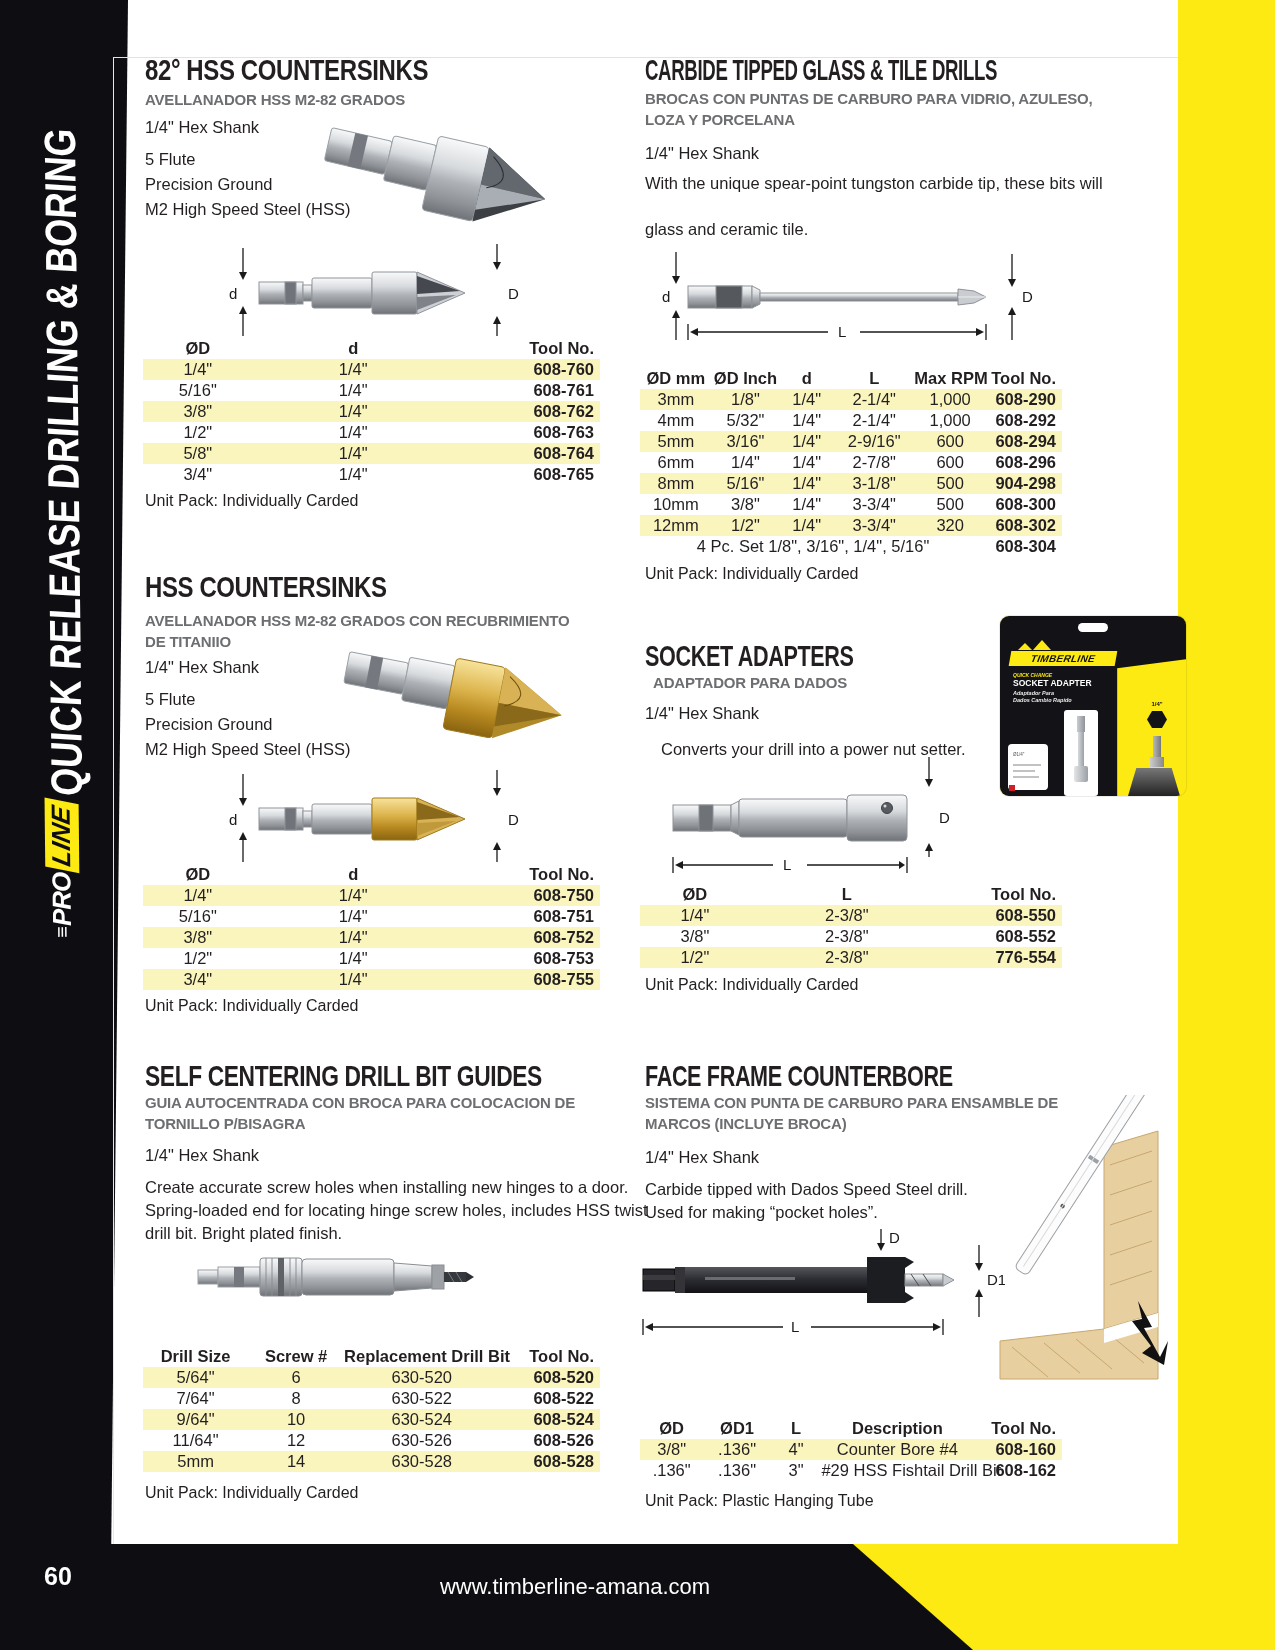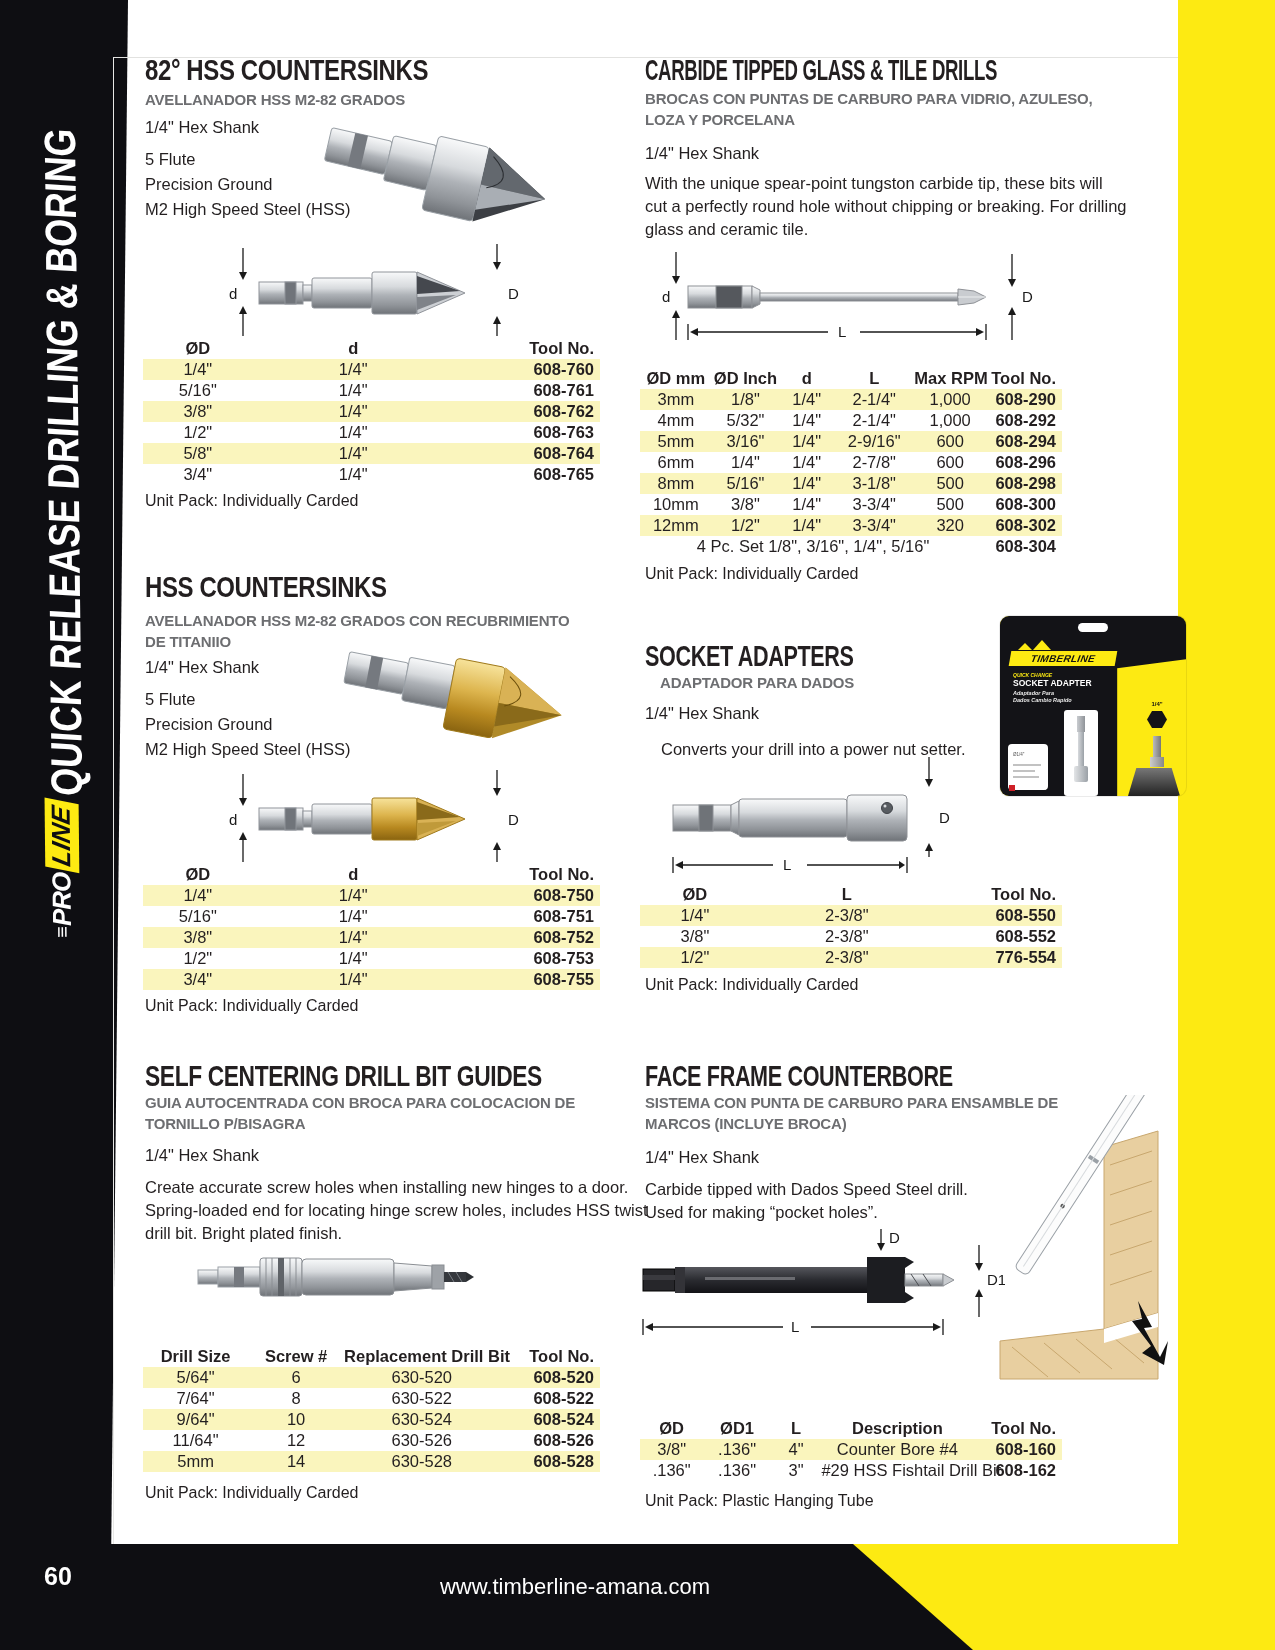--- a/index.html
+++ b/index.html
@@ -403,21 +403,20 @@
 
   <section style="left:645px;top:54px;width:425px;height:540px">
     <div class="abs title" style="left:0;top:0">
       <span class="ti sx62">CARBIDE TIPPED GLASS &amp; TILE DRILLS</span></div>
     <div class="abs subtitle" style="left:0;top:34px">
       <div>BROCAS CON PUNTAS DE CARBURO PARA VIDRIO, AZULESO,</div>
       <div>LOZA Y PORCELANA</div>
       </div>
     <div class="abs bodyline" style="left:0;top:88px">1/4" Hex Shank</div>
     <div class="abs bodyline" style="left:0;top:118px">With the unique spear-point tungston carbide tip, these bits will</div>
-    <div class="abs bodyline" style="left:0;top:141px">cut a perfectly round hole without chipping or breaking. For drilling</div>
     <div class="abs bodyline" style="left:0;top:164px">glass and ceramic tile.</div>
 
     <svg class="abs" style="left:15px;top:190px" width="400" height="108" viewBox="0 0 400 108">
       <g stroke="#1a1a1a" stroke-width="1.3">
         <line x1="16" y1="8" x2="16" y2="32"></line>
           <line x1="16" y1="96" x2="16" y2="74"></line>
         <line x1="352" y1="10" x2="352" y2="35"></line>
           <line x1="352" y1="96" x2="352" y2="71"></line>
         <line x1="28" y1="80" x2="28" y2="96"></line>
           <line x1="326" y1="80" x2="326" y2="96"></line>
@@ -494,21 +493,21 @@
             <td>2-7/8"</td>
             <td>600</td>
             <td>608-296</td>
           </tr>
           <tr>
             <td>8mm</td>
             <td>5/16"</td>
             <td>1/4"</td>
             <td>3-1/8"</td>
             <td>500</td>
-            <td>608-298</td>
+            <td>904-298</td>
           </tr>
           <tr>
             <td>10mm</td>
             <td>3/8"</td>
             <td>1/4"</td>
             <td>3-3/4"</td>
             <td>500</td>
             <td>608-300</td>
           </tr>
           <tr>
@@ -526,21 +525,21 @@
         <td>608-304</td>
       </tr>
         </tbody>
     </table>
     <div class="abs unit" style="left:0;top:511px">Unit Pack: Individually Carded</div>
   </section>
 
   <section style="left:645px;top:640px;width:425px;height:360px">
     <div class="abs title" style="left:0;top:0">
       <span class="ti sx72">SOCKET ADAPTERS</span></div>
-    <div class="abs subtitle" style="left:15px;top:32px">
+    <div class="abs subtitle" style="left:8px;top:32px">
       <div>ADAPTADOR PARA DADOS</div>
       </div>
     <div class="abs bodyline" style="left:0;top:62px">1/4" Hex Shank</div>
     <div class="abs bodyline" style="left:16px;top:98px">Converts your drill into a power nut setter.</div>
 
     <svg class="abs" style="left:10px;top:113px" width="300" height="122" viewBox="0 0 300 122">
       <g stroke="#8e9196" stroke-width="1">
         <rect x="18" y="52" width="58" height="26" fill="url(#gSilver)"></rect>
         <rect x="44" y="52" width="14" height="26" fill="#6f7378"></rect>
         <polygon points="76,52 84,48 84,82 76,78" fill="url(#gSilver)"></polygon>

